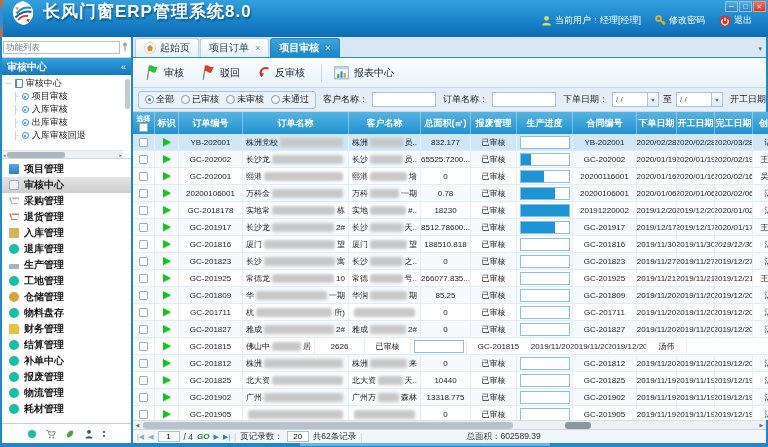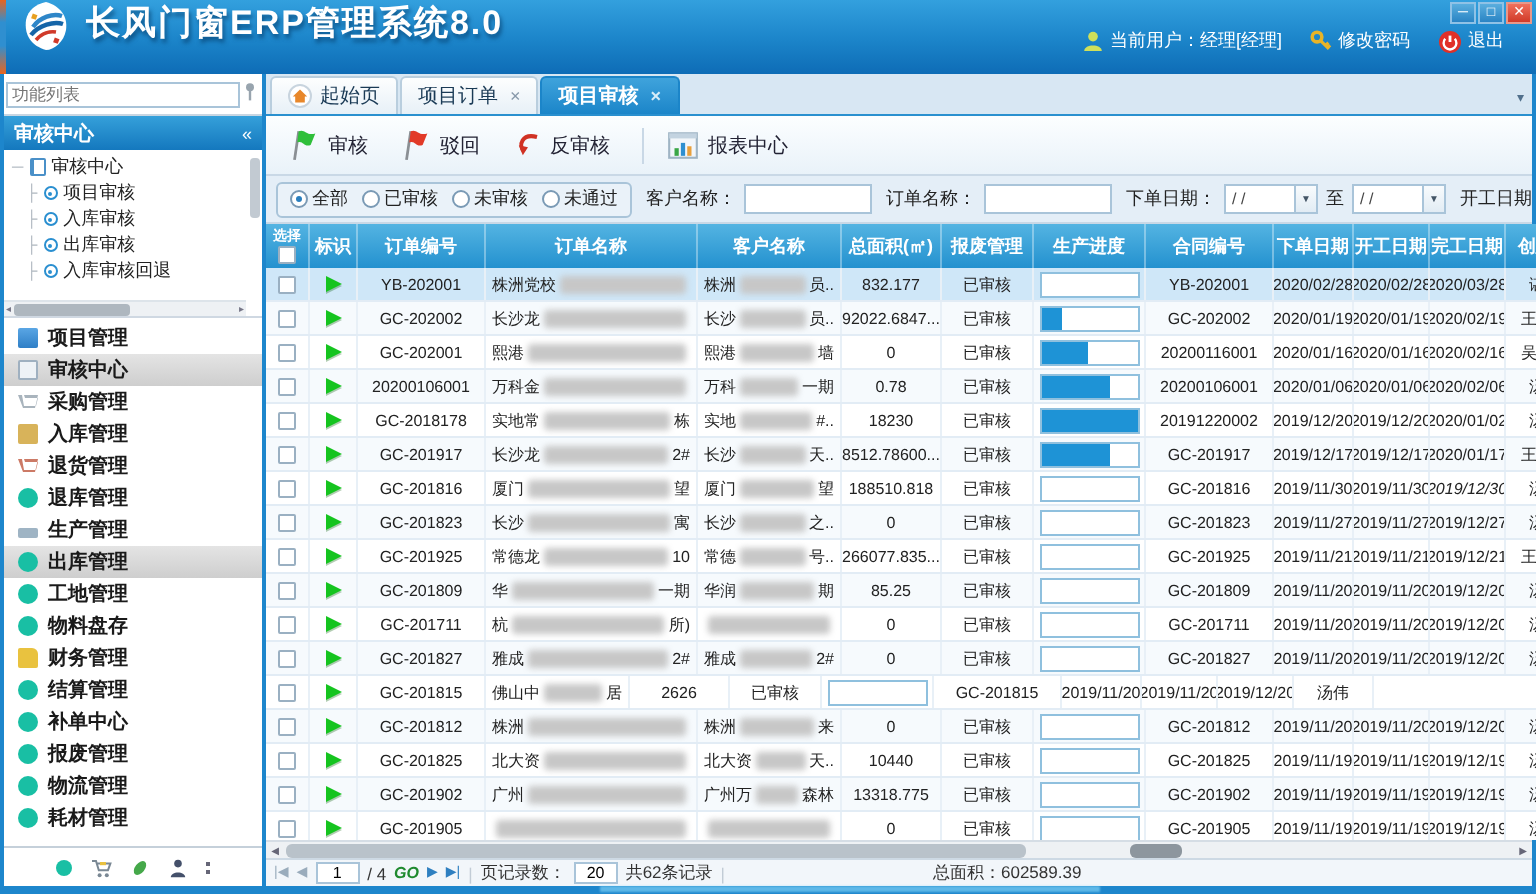--- a/index.html
+++ b/index.html
@@ -219,42 +219,42 @@
           </div>
           <div class="menu-item selected">
             <span class="ic ic-doc-gray"></span>
             <span>审核中心</span>
           </div>
           <div class="menu-item">
             <span class="ic ic-cart-gray"></span>
             <span>采购管理</span>
           </div>
           <div class="menu-item">
+            <span class="ic ic-cart-red"></span>
+            <span>退货管理</span>
+          </div>
+          <div class="menu-item">
             <span class="ic ic-box-tan"></span>
             <span>入库管理</span>
           </div>
           <div class="menu-item">
-            <span class="ic ic-cart-red"></span>
-            <span>退货管理</span>
-          </div>
-          <div class="menu-item">
             <span class="ic ic-dot-teal"></span>
             <span>退库管理</span>
           </div>
           <div class="menu-item">
             <span class="ic ic-dash-gray"></span>
             <span>生产管理</span>
           </div>
-          <div class="menu-item selected">
-            <span class="ic ic-dot-teal"></span>
-            <span>出库管理</span>
-          </div>
           <div class="menu-item">
             <span class="ic ic-dot-teal"></span>
             <span>工地管理</span>
+          </div>
+          <div class="menu-item">
+            <span class="ic ic-badge-gold"></span>
+            <span>仓储管理</span>
           </div>
           <div class="menu-item">
             <span class="ic ic-dot-teal"></span>
             <span>物料盘存</span>
           </div>
           <div class="menu-item">
             <span class="ic ic-folder-yellow"></span>
             <span>财务管理</span>
           </div>
           <div class="menu-item">
@@ -453,21 +453,21 @@
                 <div class="gc" style="width: 64px;">GC-202002</div>
                 <div class="gc mask" style="width: 106px;">
                   <span>长沙龙</span>
                   <span class="blurseg"></span>
                 </div>
                 <div class="gc mask" style="width: 72px;">
                   <span>长沙</span>
                   <span class="blurseg"></span>
                   <span>员..</span>
                 </div>
-                <div class="gc" style="width: 50px;">92022.6847...</div>
+                <div class="gc" style="width: 50px;">65525.7200...</div>
                 <div class="gc" style="width: 46px;">已审核</div>
                 <div class="gc" style="width: 56px;">
                   <span class="pbox">
                     <span class="pfill" style="width: 22%;"></span>
                   </span>
                 </div>
                 <div class="gc" style="width: 64px;">GC-202002</div>
                 <div class="gc" style="width: 40px;">2020/01/19</div>
                 <div class="gc" style="width: 38px;">2020/01/19</div>
                 <div class="gc" style="width: 38px;">2020/02/19</div>

